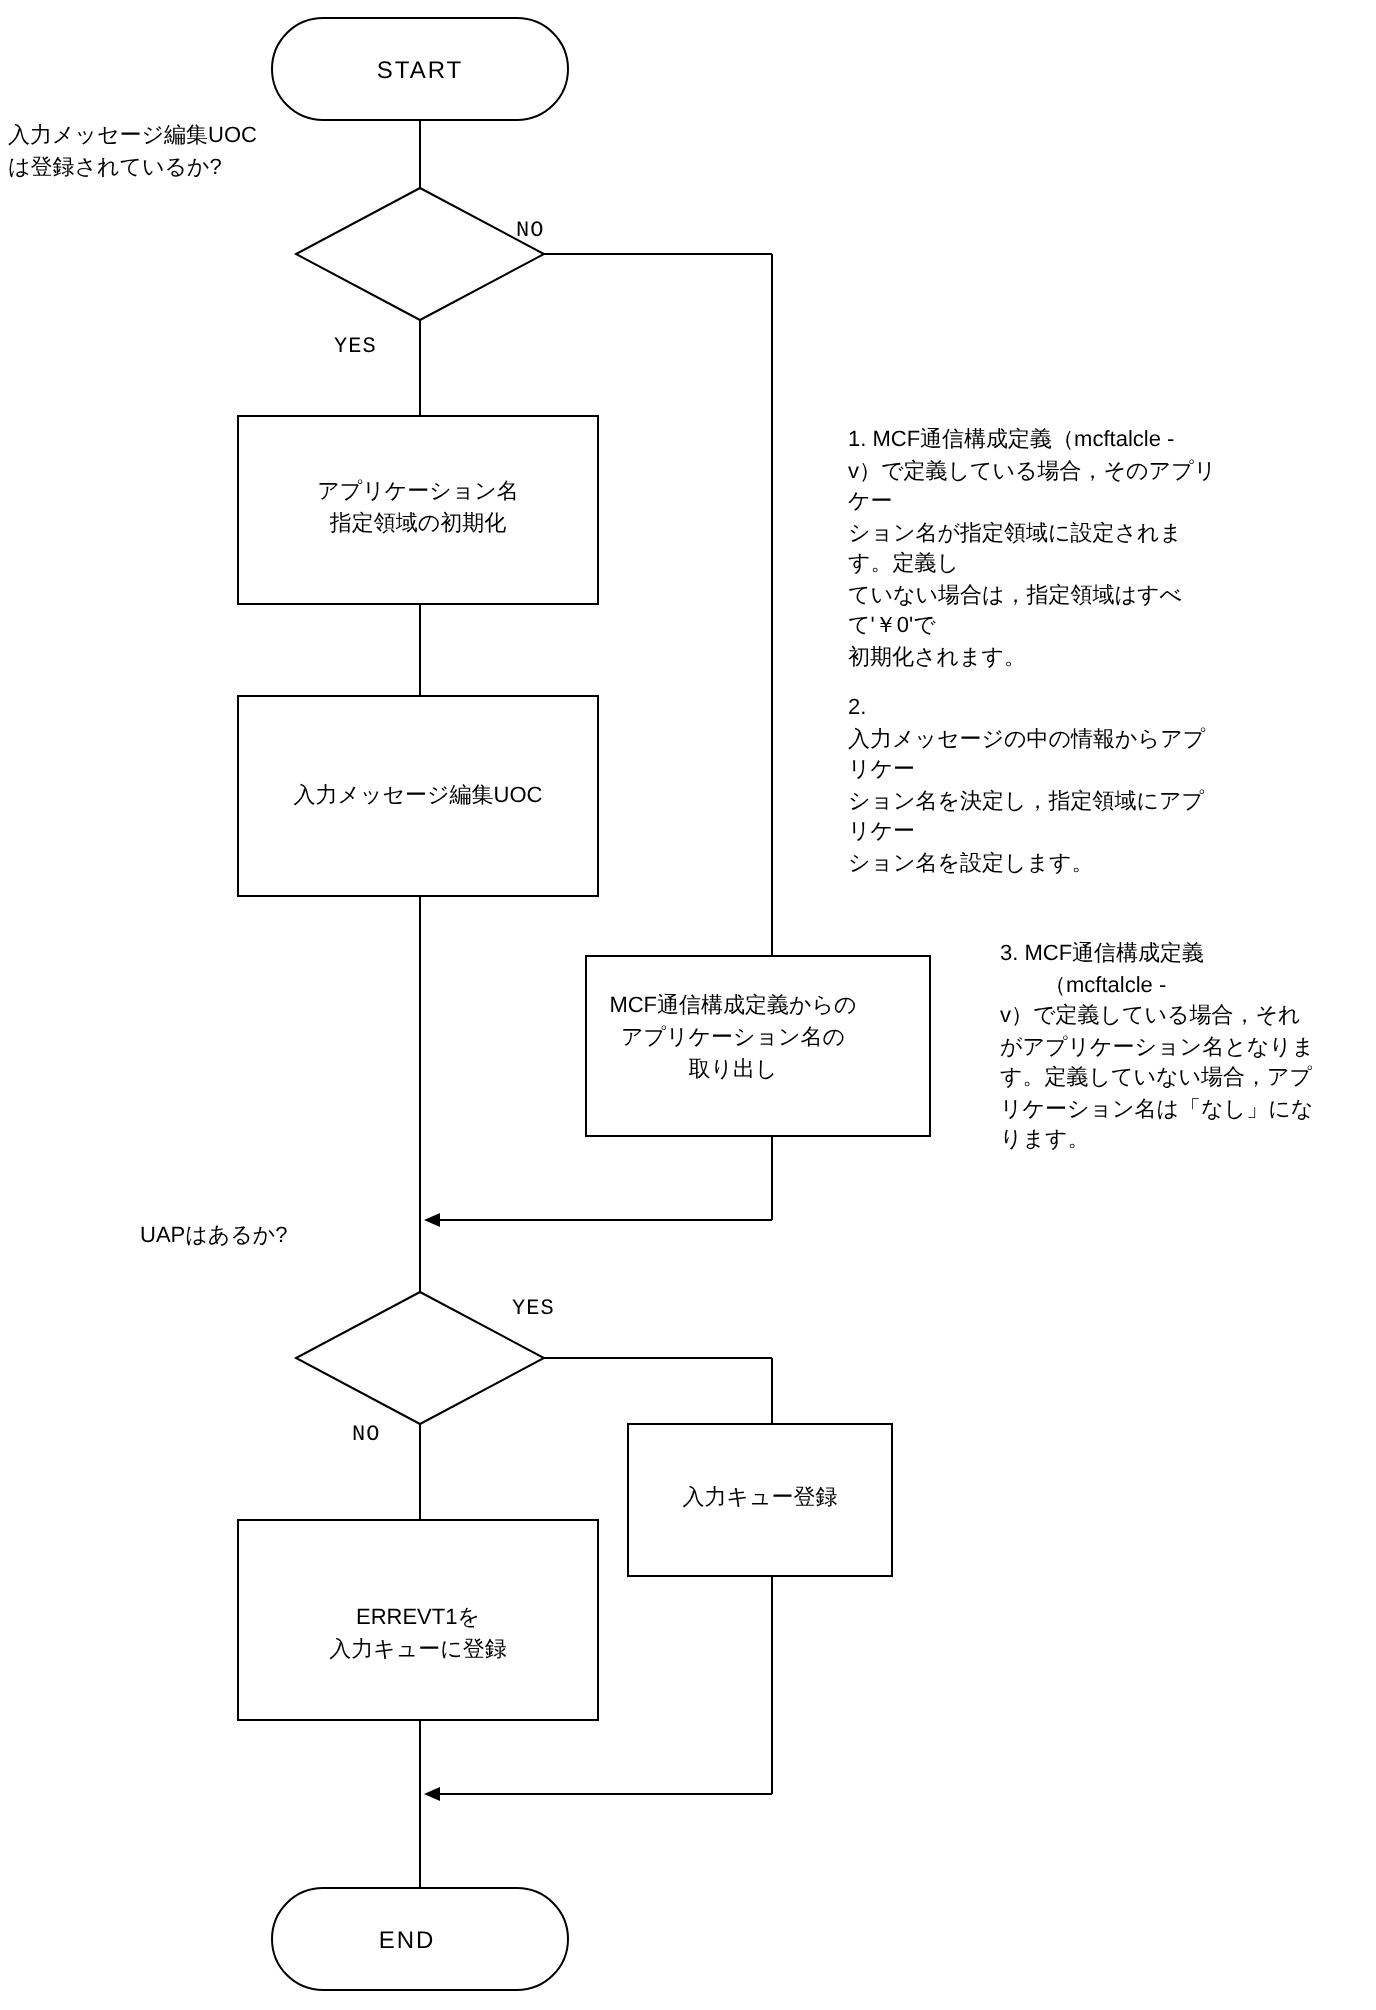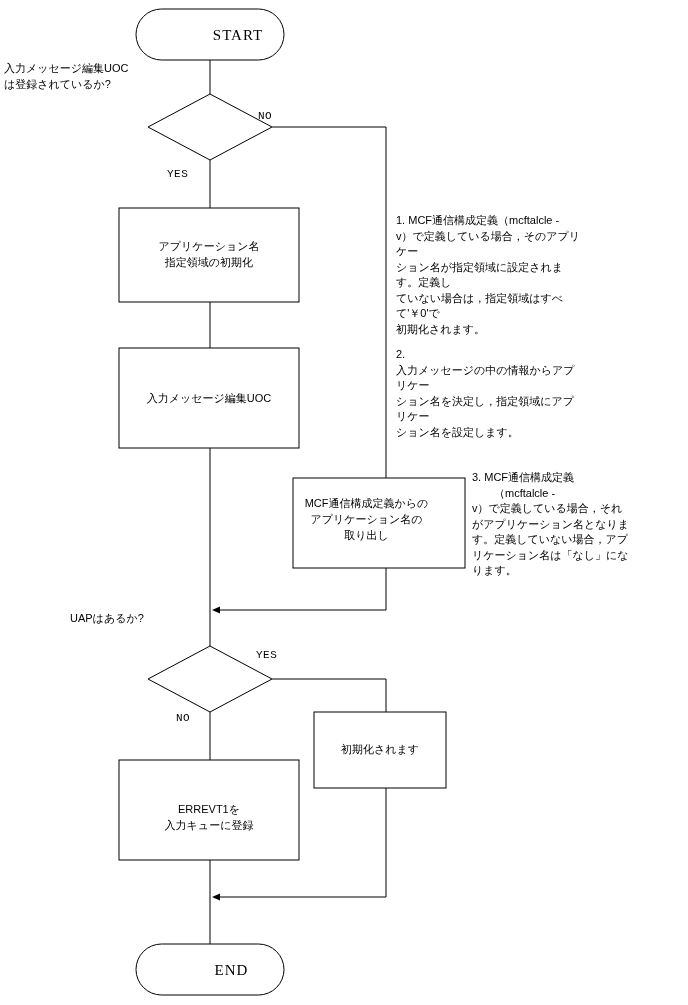--- a/index.html
+++ b/index.html
@@ -27,24 +27,23 @@
   }
   .node-label {
     position: absolute;
     text-align: center;
     font-size: 11px;
     line-height: 16px;
     color: #000;
     white-space: pre-line;
   }
   .term-label {
-    font-family: Liberation Serif, serif;
-    font-size: 15px;
+    font-family: Liberation Sans, sans-serif;
+    font-size: 12px;
     letter-spacing: 1px;
-    padding-left: 28px;
   }
   .edge-label {
     position: absolute;
     font-family: "Liberation Mono", monospace;
     font-size: 11px;
     color: #000;
     letter-spacing: 0.5px;
   }
   .free-text {
     position: absolute;
@@ -52,20 +51,21 @@
     line-height: 15.5px;
     color: #000;
     white-space: pre-line;
   }
   .note-text {
     position: absolute;
     font-size: 11px;
     line-height: 15.5px;
     color: #000;
     white-space: pre-line;
+    margin-left: 28px;
   }
 </style>
 </head>
 <body>
 
 <div id="canvas">
 
   <svg class="layer" viewBox="0 0 688 1005">
     <defs>
       <marker id="arrow" markerWidth="10" markerHeight="10" refX="6" refY="3.5" orient="auto" markerUnits="userSpaceOnUse">
@@ -118,21 +118,21 @@
 
   <div class="node-label" style="left:119px; top:238px; width:180px;">アプリケーション名
 指定領域の初期化</div>
 
   <div class="node-label" style="left:119px; top:390px; width:180px;">入力メッセージ編集UOC</div>
 
   <div class="node-label" style="left:293px; top:495px; width:147px;">MCF通信構成定義からの
 アプリケーション名の
 取り出し</div>
 
-  <div class="node-label" style="left:314px; top:741px; width:132px;">初期化されます</div>
+  <div class="node-label" style="left:314px; top:741px; width:132px;">入力キュー登録</div>
 
   <div class="node-label" style="left:119px; top:801px; width:180px;">ERREVT1を
 入力キューに登録</div>
 
   <div class="node-label term-label" style="left:136px; top:962px; width:135px;">END</div>
 
   <div class="edge-label" style="left:258px; top:110px;">NO</div>
 
   <div class="edge-label" style="left:167px; top:168px;">YES</div>
 

